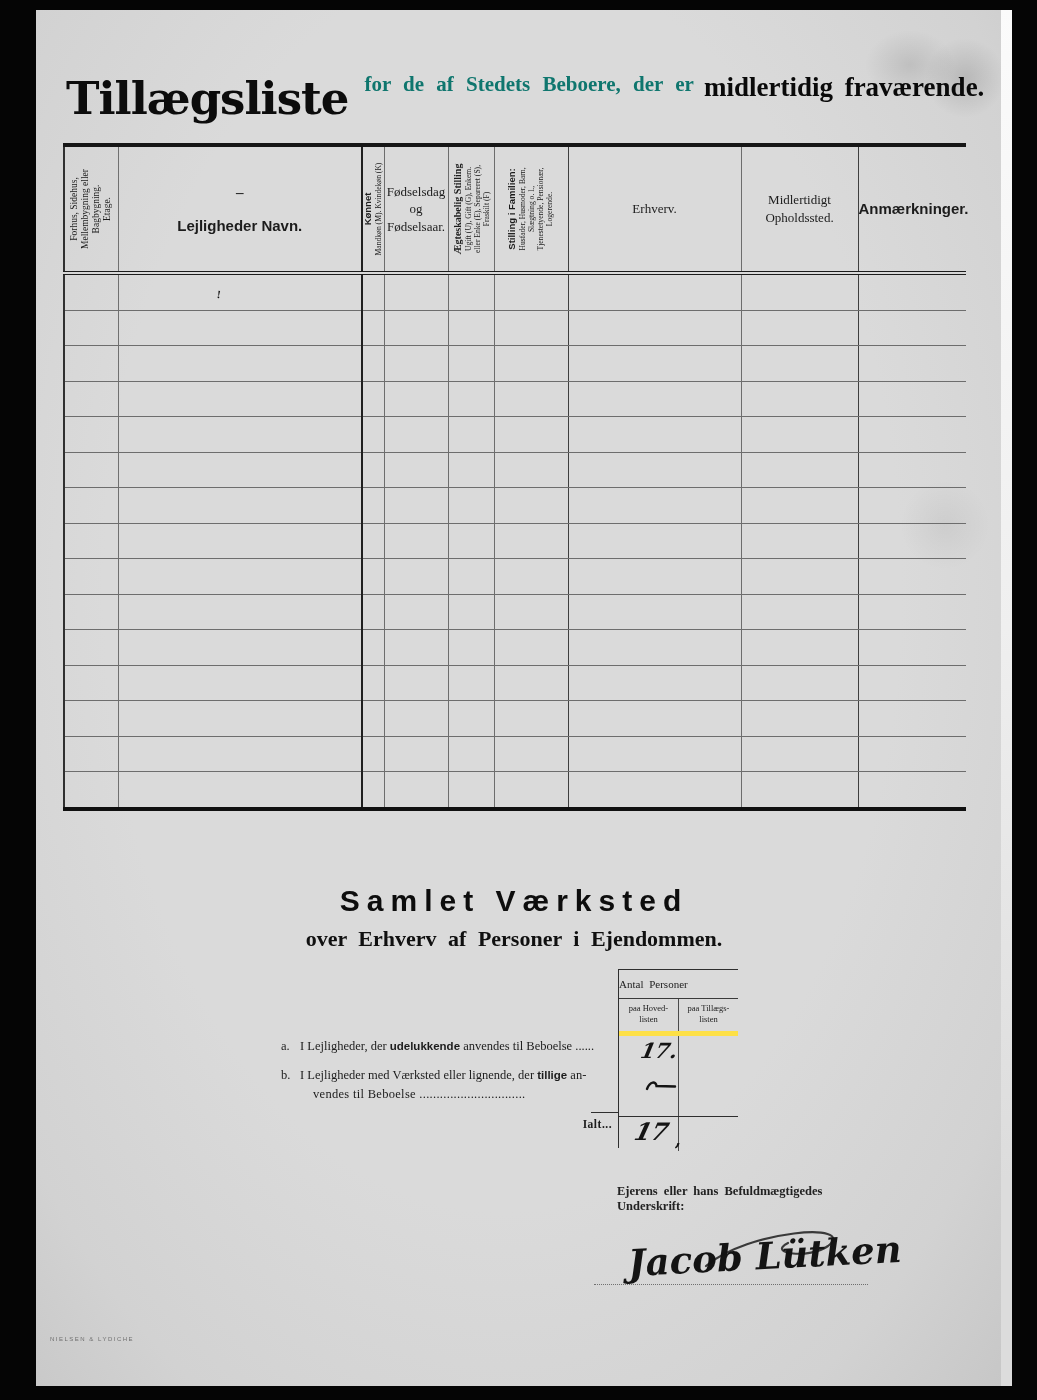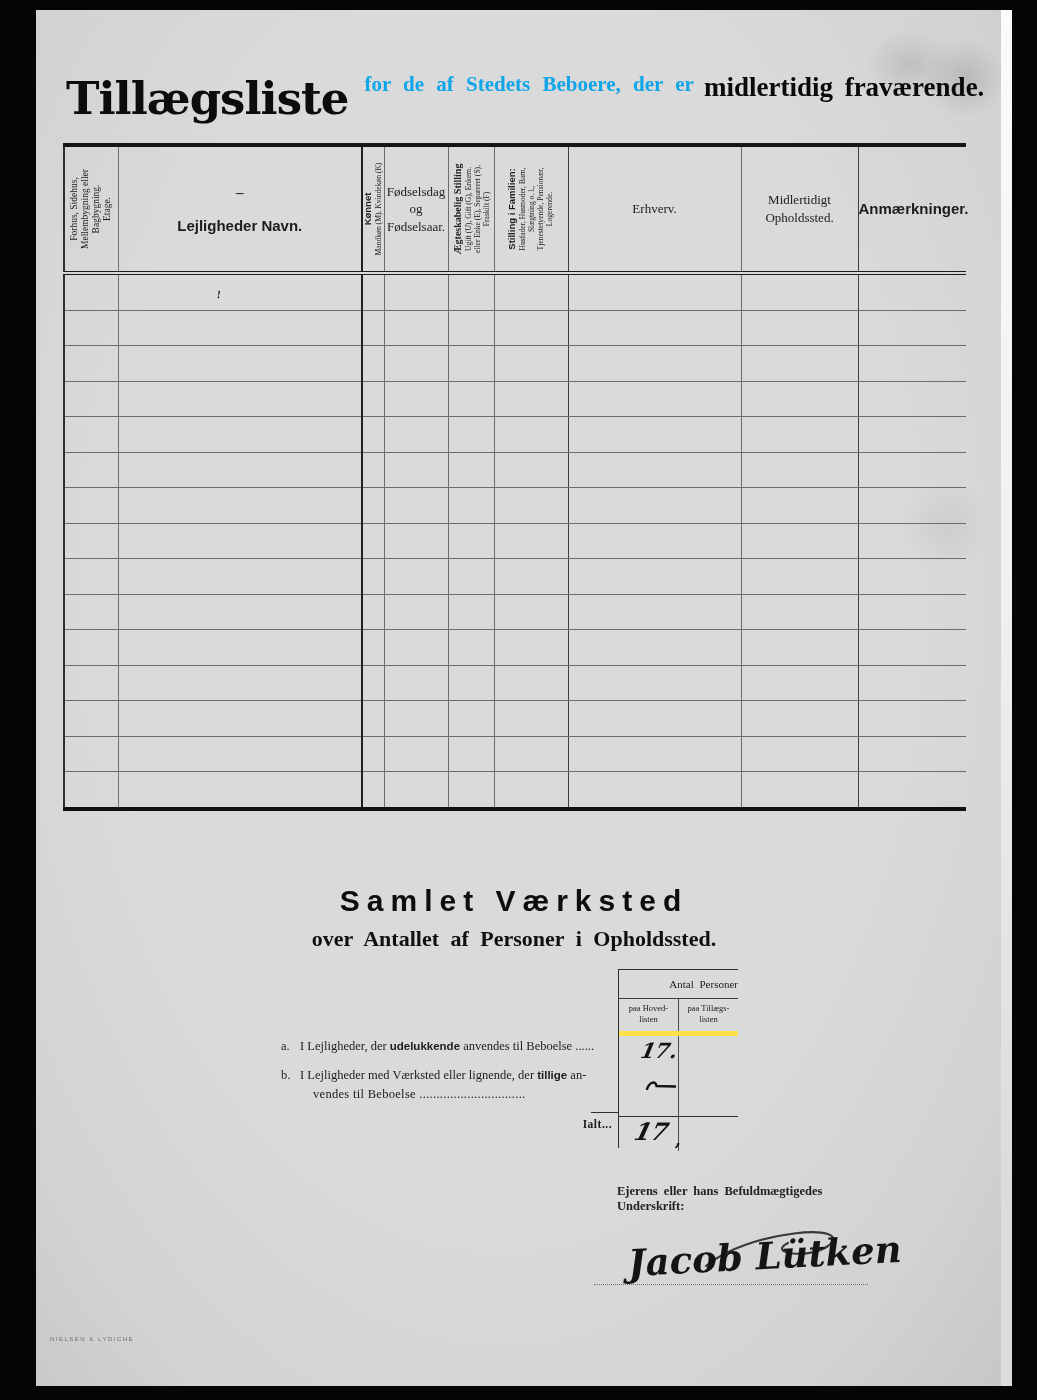--- a/index.html
+++ b/index.html
@@ -18,21 +18,21 @@
   .sm1{left:865px;top:30px;width:90px;height:70px;background:radial-gradient(closest-side,rgba(0,0,0,.10),transparent);}
   .sm2{left:925px;top:38px;width:80px;height:80px;background:radial-gradient(closest-side,rgba(0,0,0,.13),transparent);}
   .sm3{left:900px;top:480px;width:90px;height:90px;background:radial-gradient(closest-side,rgba(0,0,0,.05),transparent);}
 
   .z{position:absolute;z-index:3;}
   .ws{white-space:pre-line;}
 
   
   .title-row{left:66px;top:72px;width:900px;height:58px;display:flex;align-items:flex-start;}
   .title-main{font-family:"DejaVu Serif",serif;font-weight:bold;font-size:45px;letter-spacing:-1px;color:#0c0c0c;}
-  .title-mid{font-weight:bold;font-size:21px;margin-left:16px;word-spacing:7px;white-space:nowrap;color:#0ea5e9;}
+  .title-mid{font-weight:bold;font-size:21px;margin-left:16px;word-spacing:7px;white-space:nowrap;color:#0f766e;}
   .title-bold{font-weight:bold;font-size:27px;margin-left:10px;word-spacing:5px;white-space:nowrap;color:#0a0a0a;}
 
   
   table.census{position:absolute;left:63px;top:143px;width:902px;z-index:3;border-collapse:collapse;table-layout:fixed;
     border-top:4px solid #161616;border-left:2px solid #303030;border-bottom:4px solid #101010;}
   table.census th{height:124px;position:relative;padding:0;font-weight:normal;vertical-align:middle;
     border-bottom:4px double #1c1c1c;}
   table.census td{height:34.5px;padding:0;border-bottom:1px solid #6d6d6d;}
   table.census th:nth-child(1),table.census td:nth-child(1){border-right:1px solid #707070;}
   table.census th:nth-child(2),table.census td:nth-child(2){border-right:2px solid #1f1f1f;}
@@ -52,21 +52,21 @@
   .name-label,.remarks-label{font-family:"Liberation Sans",sans-serif;font-weight:bold;font-size:15px;text-align:center;}
   .plain-head{font-size:13px;text-align:center;display:block;line-height:1.35;}
   .stray{left:217px;top:288px;font-weight:bold;font-size:11px;transform:rotate(8deg);color:#101010;}
 
   
   .sum-head{left:63px;top:884px;width:902px;text-align:center;
     font-family:"Liberation Sans",sans-serif;font-weight:bold;font-size:30px;letter-spacing:7px;color:#0d0d0d;}
   .sum-sub{left:63px;top:926px;width:902px;text-align:center;font-weight:bold;font-size:22px;word-spacing:6px;color:#101010;}
 
   .mini{left:618px;top:969px;width:119px;height:178px;border-left:1px solid #2e2e2e;border-top:1px solid #2e2e2e;}
-  .mini-head{height:29px;border-bottom:1px solid #3a3a3a;text-align:right;font-size:11px;padding-top:8px;
+  .mini-head{height:29px;border-bottom:1px solid #3a3a3a;text-align:left;font-size:11px;padding-top:8px;
              word-spacing:3px;box-sizing:border-box;}
   .mini-sub{height:32px;border-bottom:5px solid #fde047;display:flex;}
   .mini-sub div{flex:1;text-align:center;font-size:8.5px;line-height:1.25;padding-top:4px;box-sizing:border-box;}
   .mini-sub div:first-child{border-right:1px solid #4a4a4a;}
   .mini-vals{height:80px;display:flex;}
   .mini-vals .cl{flex:1;border-right:1px solid #4a4a4a;position:relative;}
   .mini-vals .cr{flex:1;}
   .mini-total{height:34px;border-top:1px solid #2e2e2e;display:flex;}
   .mini-total .cl{flex:1;border-right:1px solid #4a4a4a;position:relative;}
   .mini-total .cr{flex:1;}
@@ -343,21 +343,21 @@
           <td></td>
           <td></td>
           <td></td>
           <td></td>
         </tr>
       </tbody>
   </table>
   <div class="z stray">!</div>
 
   <div class="z sum-head">Samlet Værksted</div>
-  <div class="z sum-sub">over Antallet af Personer i Opholdssted.</div>
+  <div class="z sum-sub">over Erhverv af Personer i Ejendommen.</div>
 
   <div class="z sumrow rowa">
     <span class="key">a.</span>
     <span><span>I Lejligheder, der </span><span class="bld">udelukkende</span><span> anvendes til Beboelse ......</span></span>
   </div>
   <div class="z sumrow rowb">
     <span class="key">b.</span>
     <span><span>I Lejligheder med Værksted eller lignende, der </span><span class="bld">tillige</span><span> an-</span><span class="b2">vendes til Beboelse ...............................</span></span>
   </div>
 

